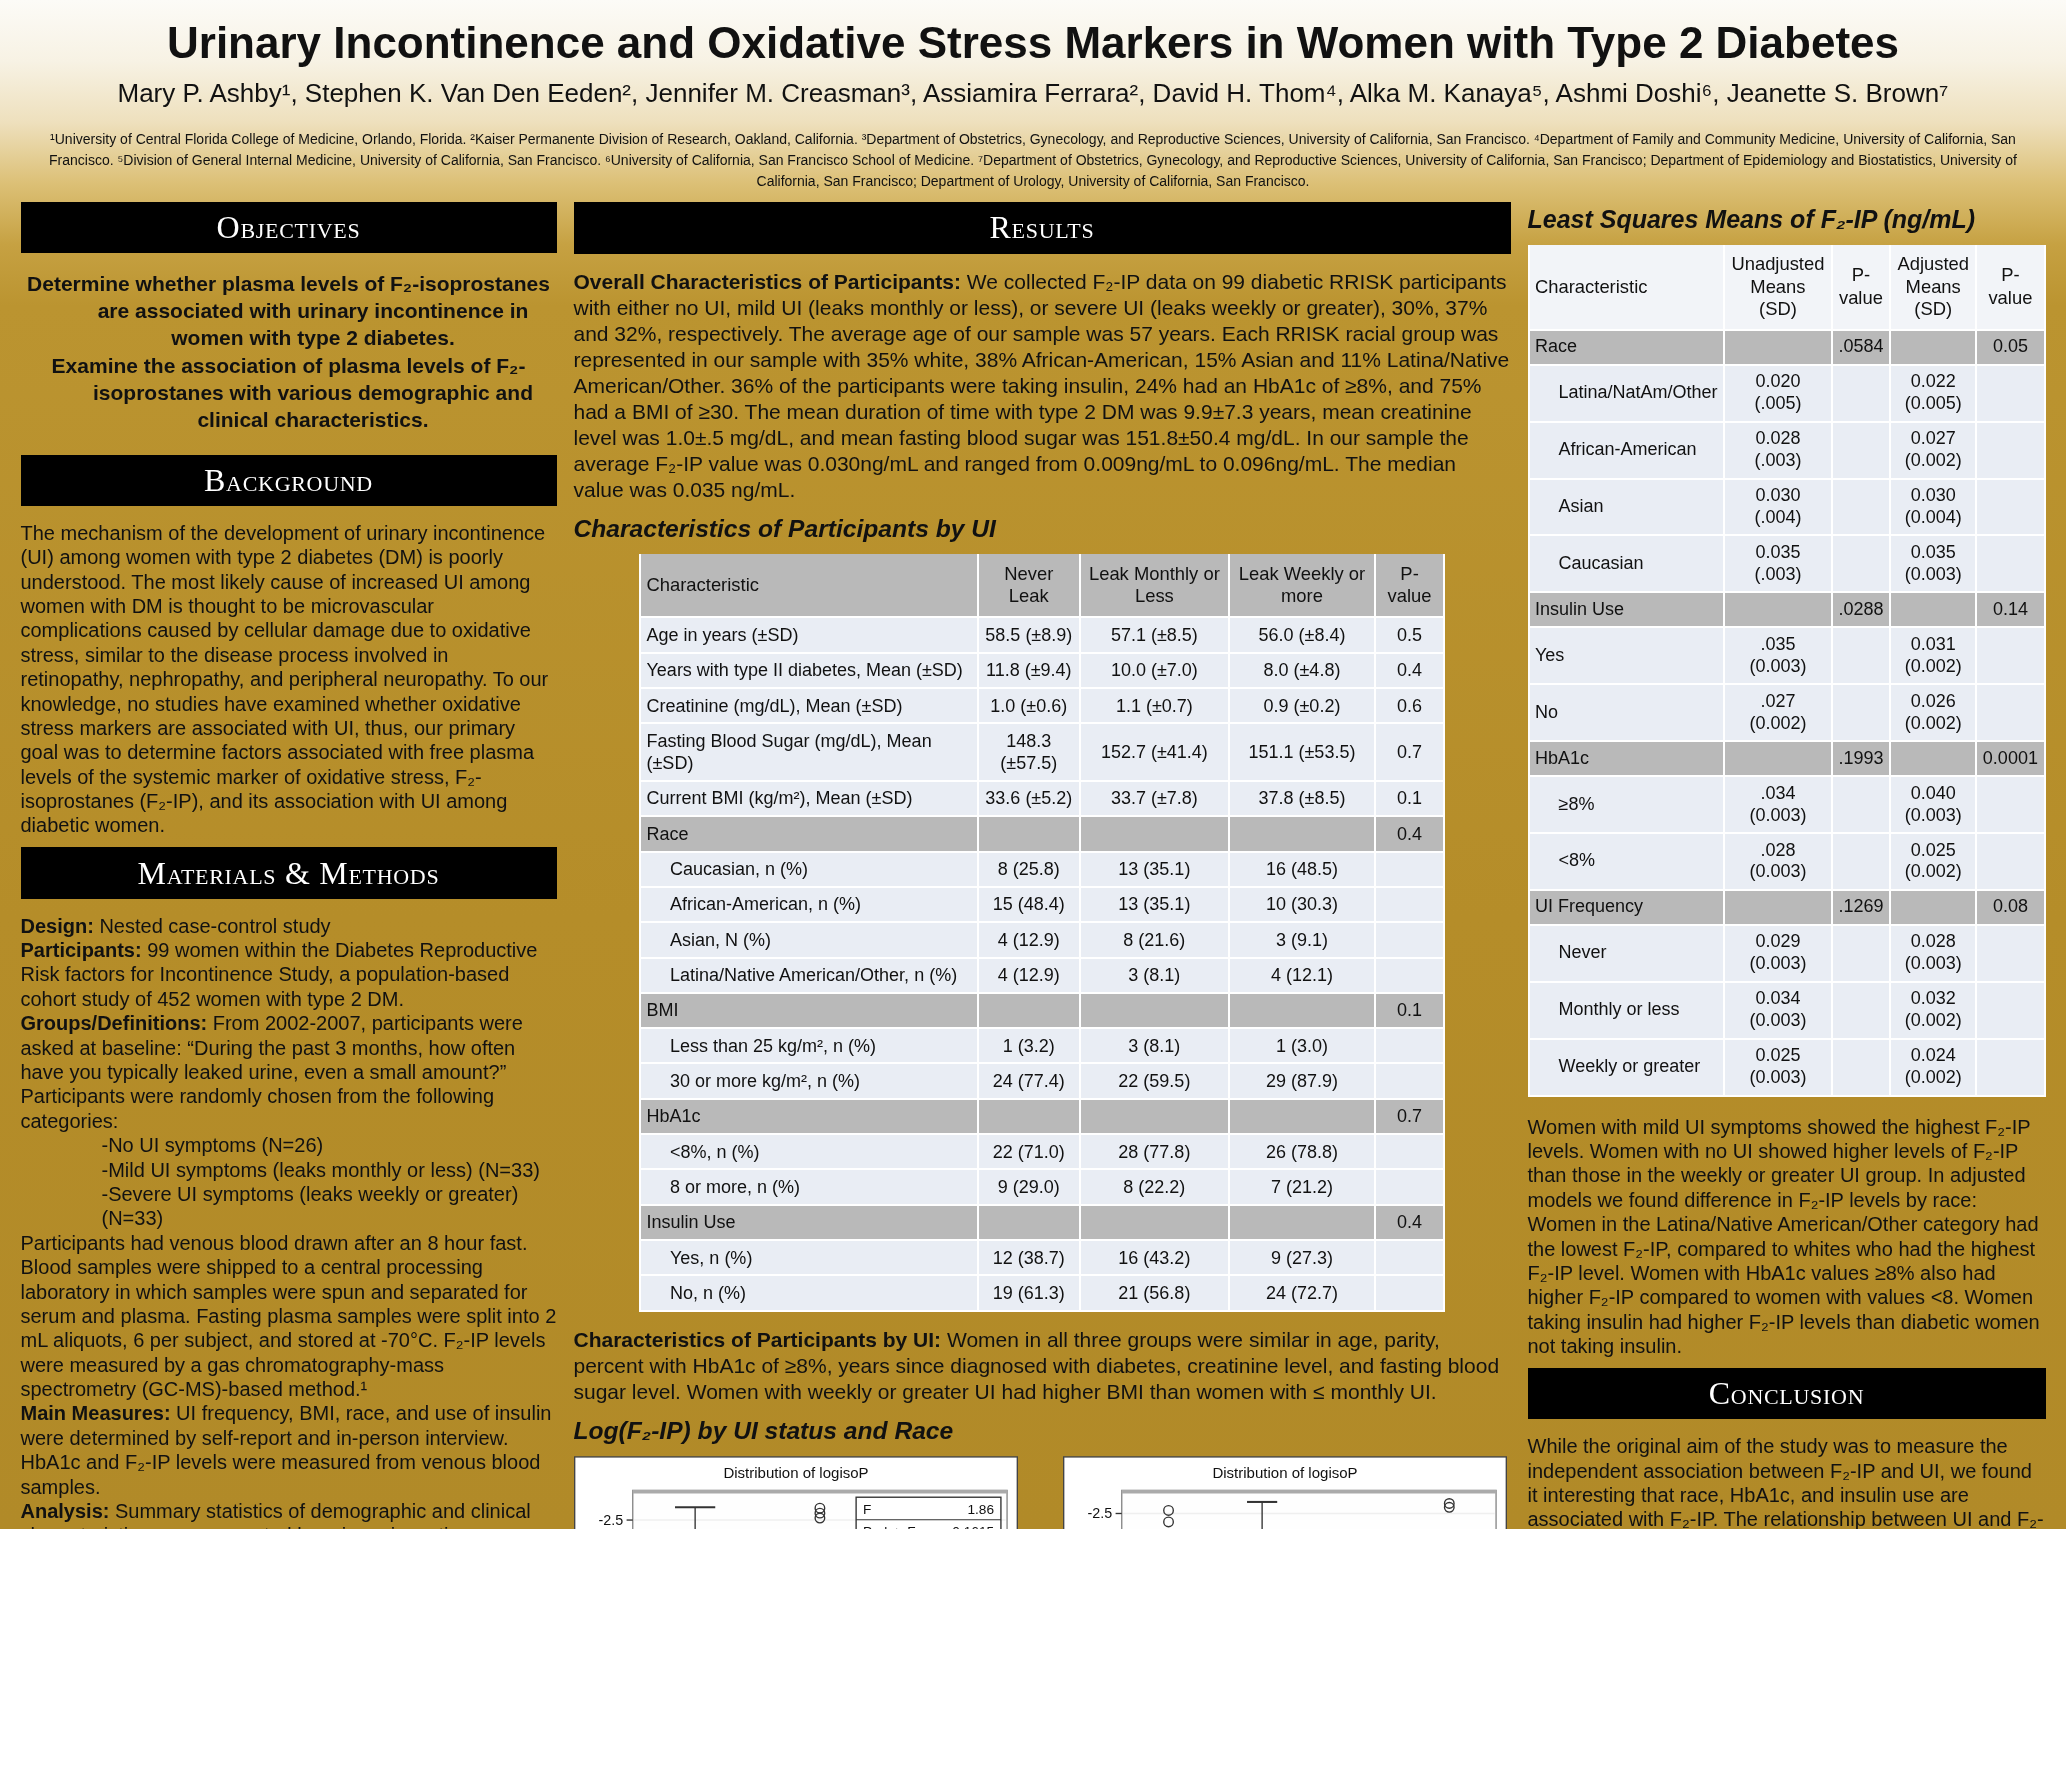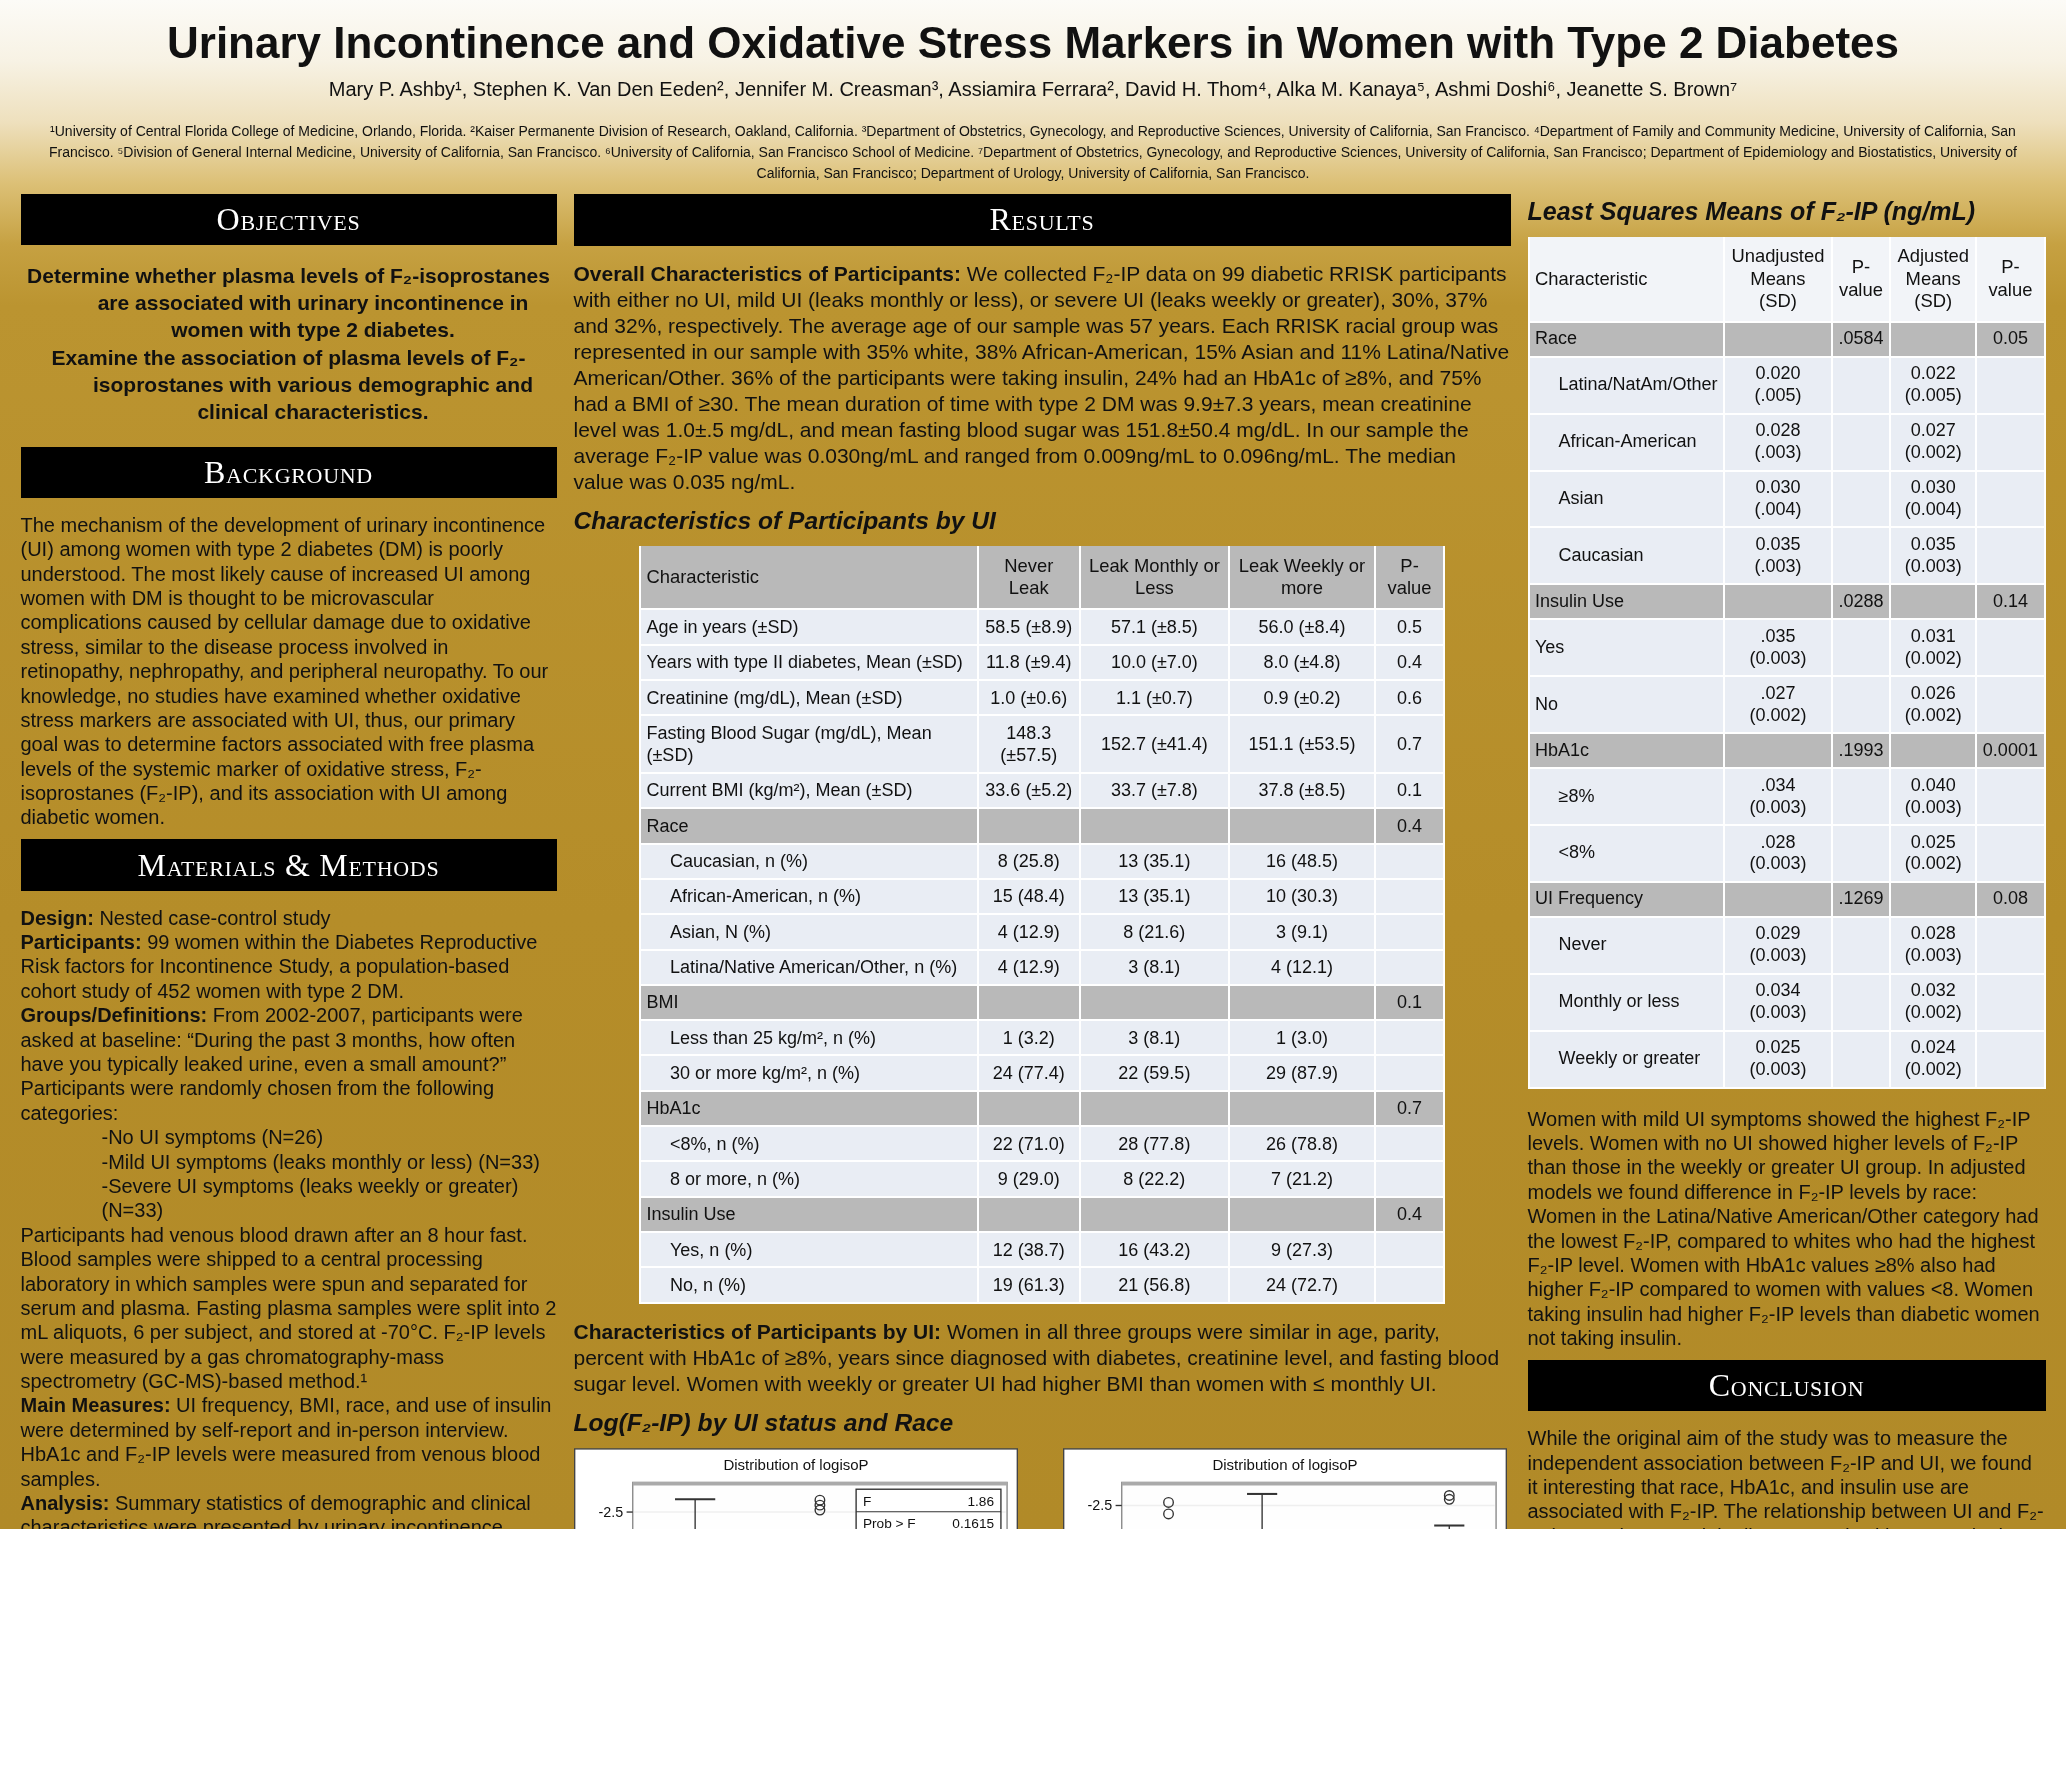--- a/index.html
+++ b/index.html
@@ -1,21 +1,21 @@
 <!DOCTYPE html>
 <html style="font-size:11px"><head>
 <meta charset="utf-8">
 <style>
   html,body{margin:0;padding:0;}
   body{font-family:"Liberation Sans",sans-serif;color:#111;}
   .poster{width:2066px;height:1529px;overflow:hidden;position:relative;
     background:linear-gradient(180deg,#fcfbf7 0%,#f7f2e4 4%,#eee0bd 8%,#dcc076 12%,#c6a142 16%,#bb9430 20%,#b58d29 60%,#b18a28 100%);}
   .masthead{text-align:center;padding-top:18px;}
   .poster-title{font-size:44px;font-weight:bold;margin:0 0 9.6px;letter-spacing:0;}
-  .authors{font-size:20px;margin:0 auto 20.5px;}
+  .authors{font-size:26px;margin:0 auto 20.5px;}
   .affiliations{font-size:14px;line-height:1.5;width:1968px;margin:0 auto 6px;}
   .columns{display:grid;grid-template-columns:536px 937px 518px;column-gap:17px;padding:4.1px 20.5px 0;}
   .band{background:#000;color:#fff;font-family:"Liberation Serif",serif;font-variant:small-caps;
     font-size:32px;text-align:center;padding:6.1px 0;margin:0 0 15px;letter-spacing:0.7px;}
   .col-left{font-size:20px;line-height:1.22;}
   .objectives{margin:18px 0 20.5px;text-align:center;}
   .objectives p{font-weight:bold;font-size:21px;margin:0 0 1.4px;padding-left:49px;text-indent:-49px;line-height:1.28;}
   .body-text{margin:0 0 9.6px;white-space:pre-line;}
   .methods p{margin:0;}
   .methods .indent{padding-left:81px;}

